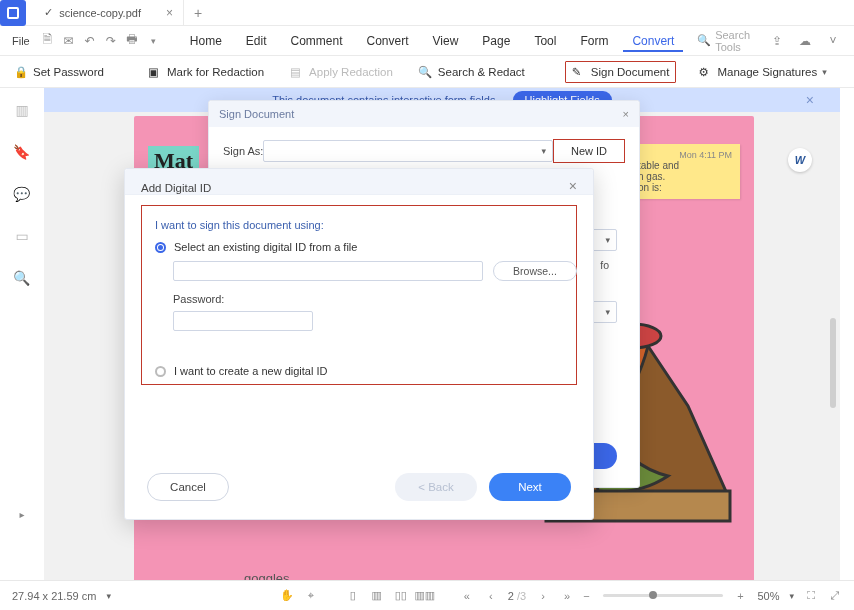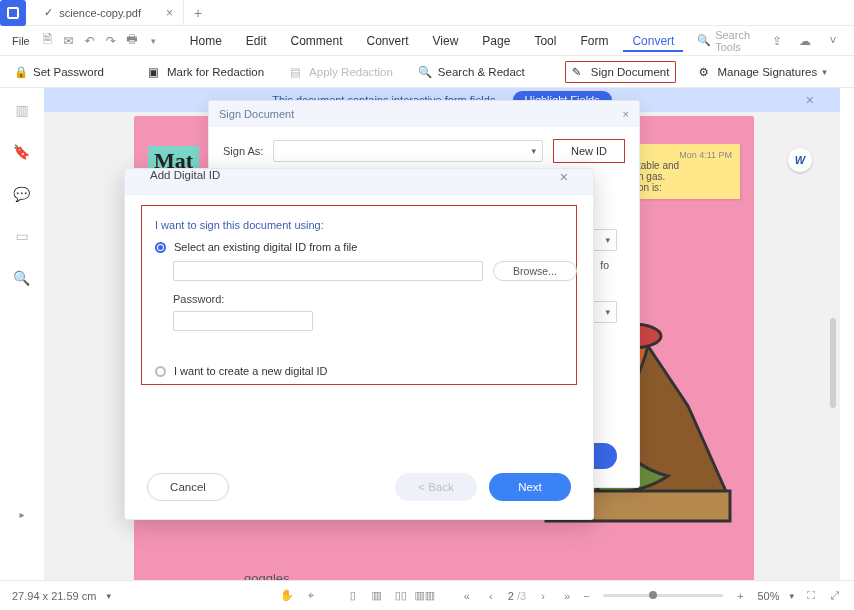--- a/index.html
+++ b/index.html
@@ -50,31 +50,31 @@
   .sticky .stime { font-size:9px; color:#888; text-align:right;}
   .wordicon { position:absolute; right:-58px; top:32px; width:24px; height:24px; background:#fff; border-radius:50%; display:flex; align-items:center; justify-content:center; box-shadow:0 1px 3px rgba(0,0,0,.2); color:#2b579a; font-weight:bold; font-size:11px; font-style:italic;}
   .volcano { position:absolute; right:16px; top:200px; width:200px; height:210px; }
   .er { position:absolute; right:220px; top:210px; font-size:30px; color:#000; font-weight:600;}
   .goggles { position:absolute; left:110px; bottom:70px; font-size:13px; color:#555;}
 
   
   .dlg1 { position:absolute; left:208px; top:100px; width:432px; height:388px; background:#fff; border:1px solid #e4e8f0; border-radius:3px; box-shadow:0 4px 18px rgba(0,0,0,.12);}
   .dlg1 .hdr { height:26px; background:#f2f5fb; display:flex; align-items:center; padding:0 10px; font-size:11px; color:#6b7ba0; border-top-left-radius:3px; border-top-right-radius:3px;}
   .dlg1 .hdr .x { margin-left:auto; color:#888;}
-  .dlg1 .row { display:flex; align-items:center; padding:12px 14px; font-size:11px; color:#444; gap:10px;}
+  .dlg1 .row { display:flex; align-items:center; padding:12px 14px; font-size:11px; color:#444; }
   .dlg1 .sel { flex:1; height:22px; border:1px solid #cfd6e4; border-radius:2px; display:flex; align-items:center; justify-content:flex-end; padding-right:6px; color:#888;}
   .dlg1 .newid { border:1.5px solid #c0392b; padding:0; width:72px; height:24px; display:flex; align-items:center; justify-content:center; font-size:11px; color:#333;}
   .dlg1 .field { position:absolute; right:22px; height:22px; border:1px solid #cfd6e4; border-radius:2px; width:178px;}
   .dlg1 .pillbtn { position:absolute; right:22px; bottom:18px; width:74px; height:26px; border-radius:14px; background:#3b67e8; }
   .dlg1 .f1 { top:128px;}
   .dlg1 .f2 { top:168px;}
 
   
   .dlg2 { position:absolute; left:124px; top:168px; width:470px; height:352px; background:#fff; border:1px solid #e4e8f0; border-radius:3px; box-shadow:0 6px 24px rgba(0,0,0,.18);}
-  .dlg2 .hdr { height:26px; background:#f2f5fb; display:flex; align-items:flex-start; padding:0 25px; font-size:11.5px; color:#444; border-bottom:1px solid #ecf0f7; border-top-left-radius:3px; border-top-right-radius:3px;}
+  .dlg2 .hdr { height:26px; background:#f2f5fb; display:flex; align-items:flex-end; padding:0 16px; font-size:11.5px; color:#444; border-bottom:1px solid #ecf0f7; border-top-left-radius:3px; border-top-right-radius:3px;}
   .dlg2 .hdr .x { margin-left:auto; color:#888; font-size:14px;}
   .dlg2 .redframe { position:absolute; left:16px; top:36px; right:16px; height:180px; border:1.5px solid #c0392b;}
   .dlg2 .lbl { font-size:11px; color:#3a5fae; position:absolute;}
   .dlg2 .opt { display:flex; align-items:center; gap:8px; font-size:11px; color:#333; position:absolute;}
   .radio { width:11px; height:11px; border-radius:50%; border:2px solid #bbb; display:inline-flex; align-items:center; justify-content:center;}
   .radio.sel { border-color:#3b67e8;}
   .radio.sel::after { content:""; width:5px; height:5px; border-radius:50%; background:#3b67e8;}
   .dlg2 .input { position:absolute; height:20px; border:1px solid #cfd6e4; border-radius:2px; background:#fff;}
   .dlg2 .browse { position:absolute; width:84px; height:20px; border:1px solid #cfd6e4; border-radius:11px; display:flex; align-items:center; justify-content:center; font-size:10.5px; color:#555; background:#fff;}
   .dlg2 .btn { width:82px; height:28px; border-radius:15px; display:flex; align-items:center; justify-content:center; font-size:11.5px;}

